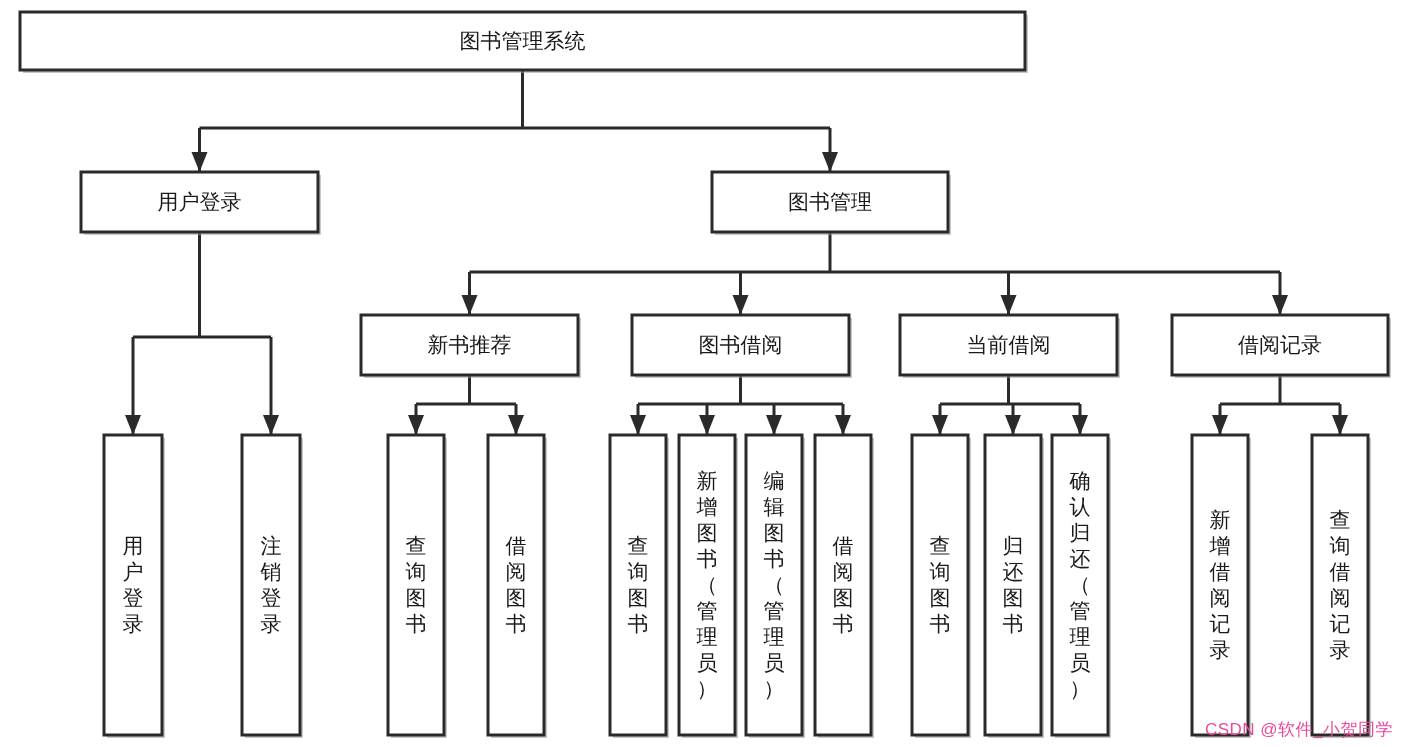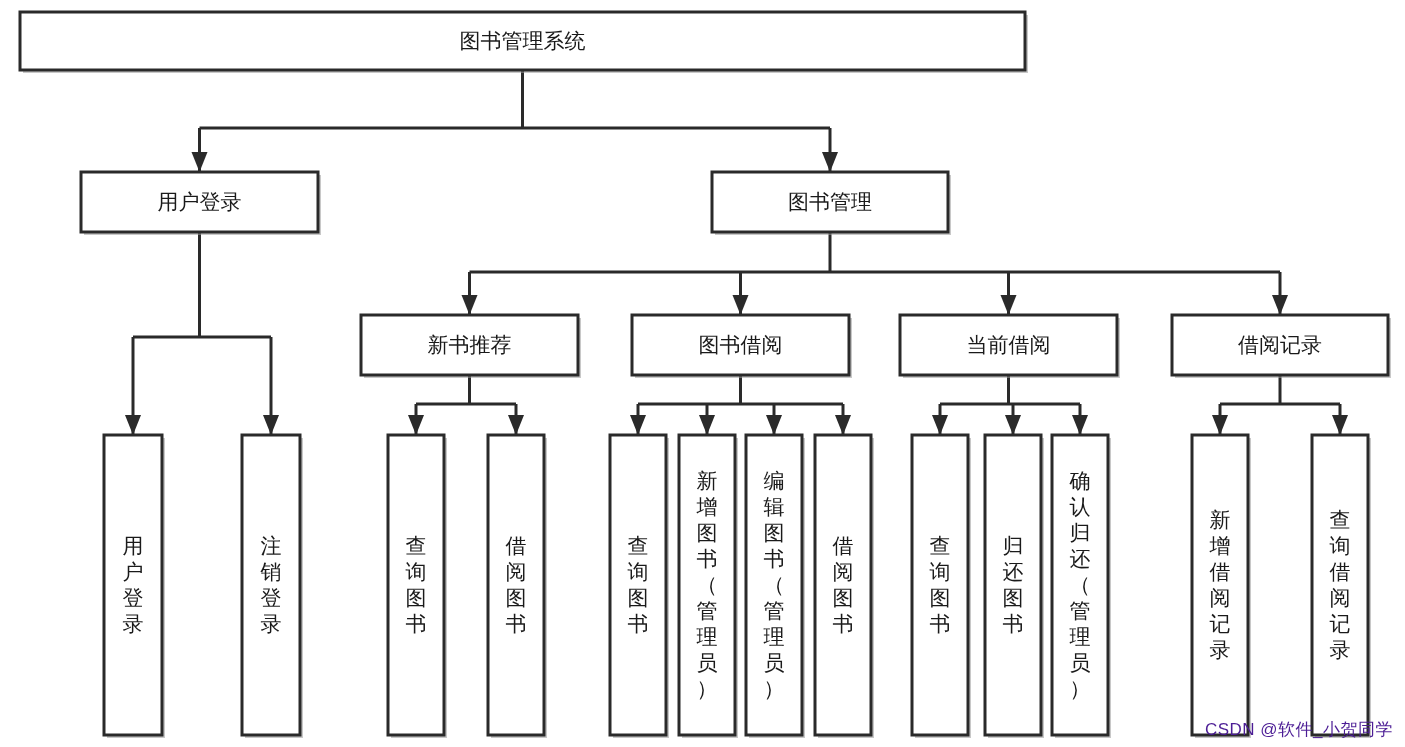--- a/index.html
+++ b/index.html
@@ -57,21 +57,21 @@
   .arrow-head {
     fill: #2a2a2a;
     stroke: none;
   }
   .watermark {
     position: absolute;
     right: 12px;
     bottom: 6px;
     font-family: "Liberation Sans", "DejaVu Sans", sans-serif;
     font-size: 17px;
-    color: #4c1d95;
+    color: #ec4899;
     white-space: nowrap;
     letter-spacing: 0.5px;
     pointer-events: none;
     margin-left: 36px;
   }
 </style>
 </head>
 <body>
 
 <div id="diagram-root">

